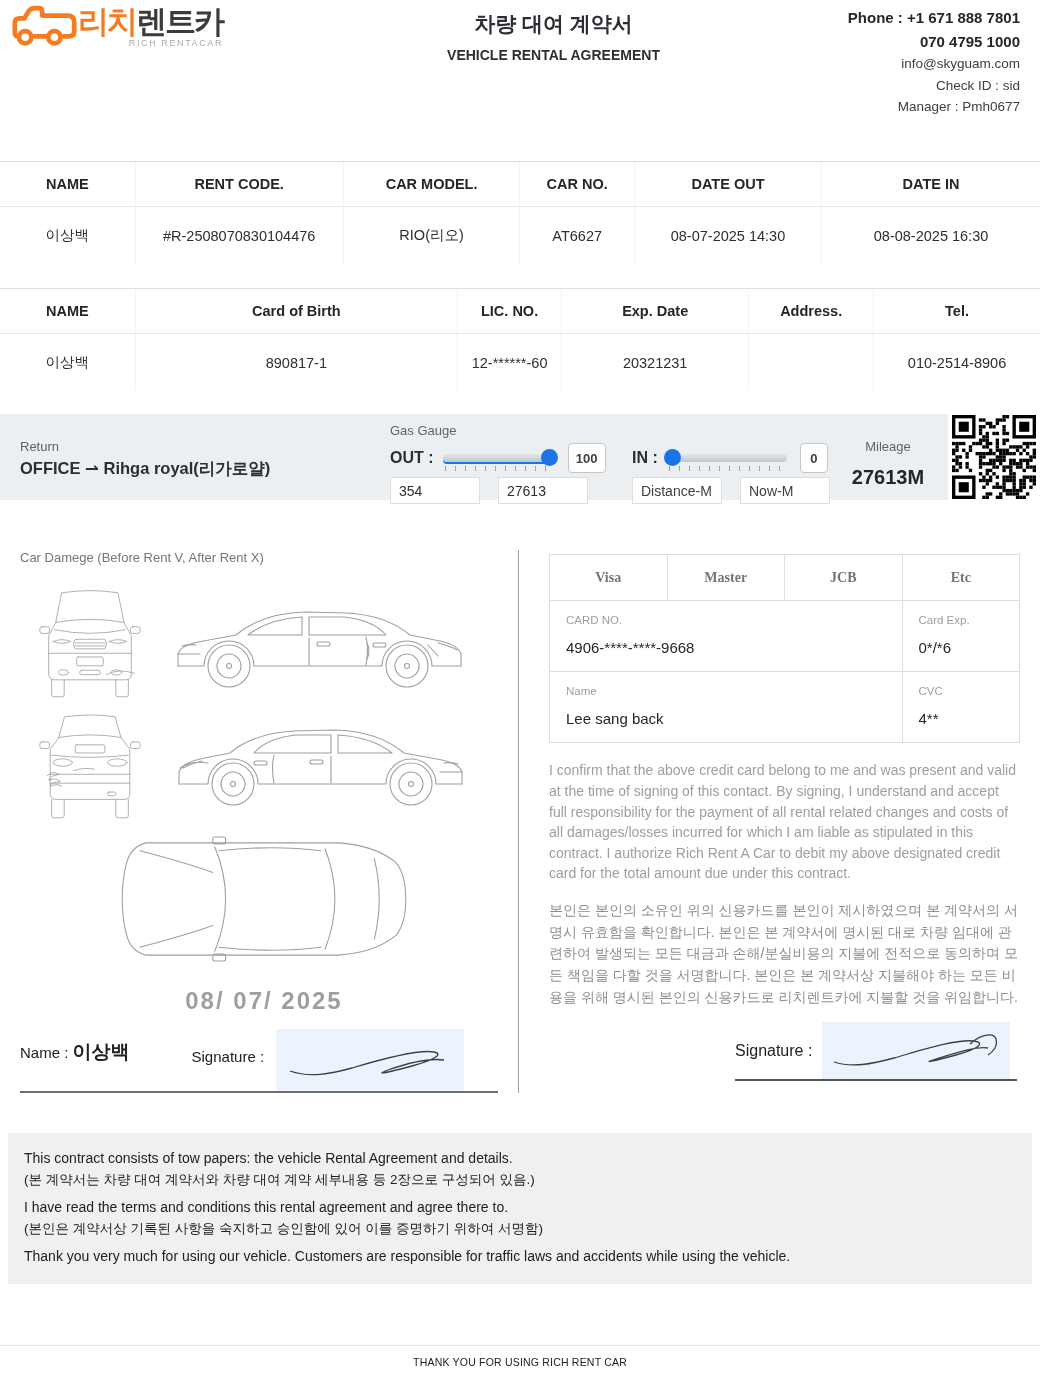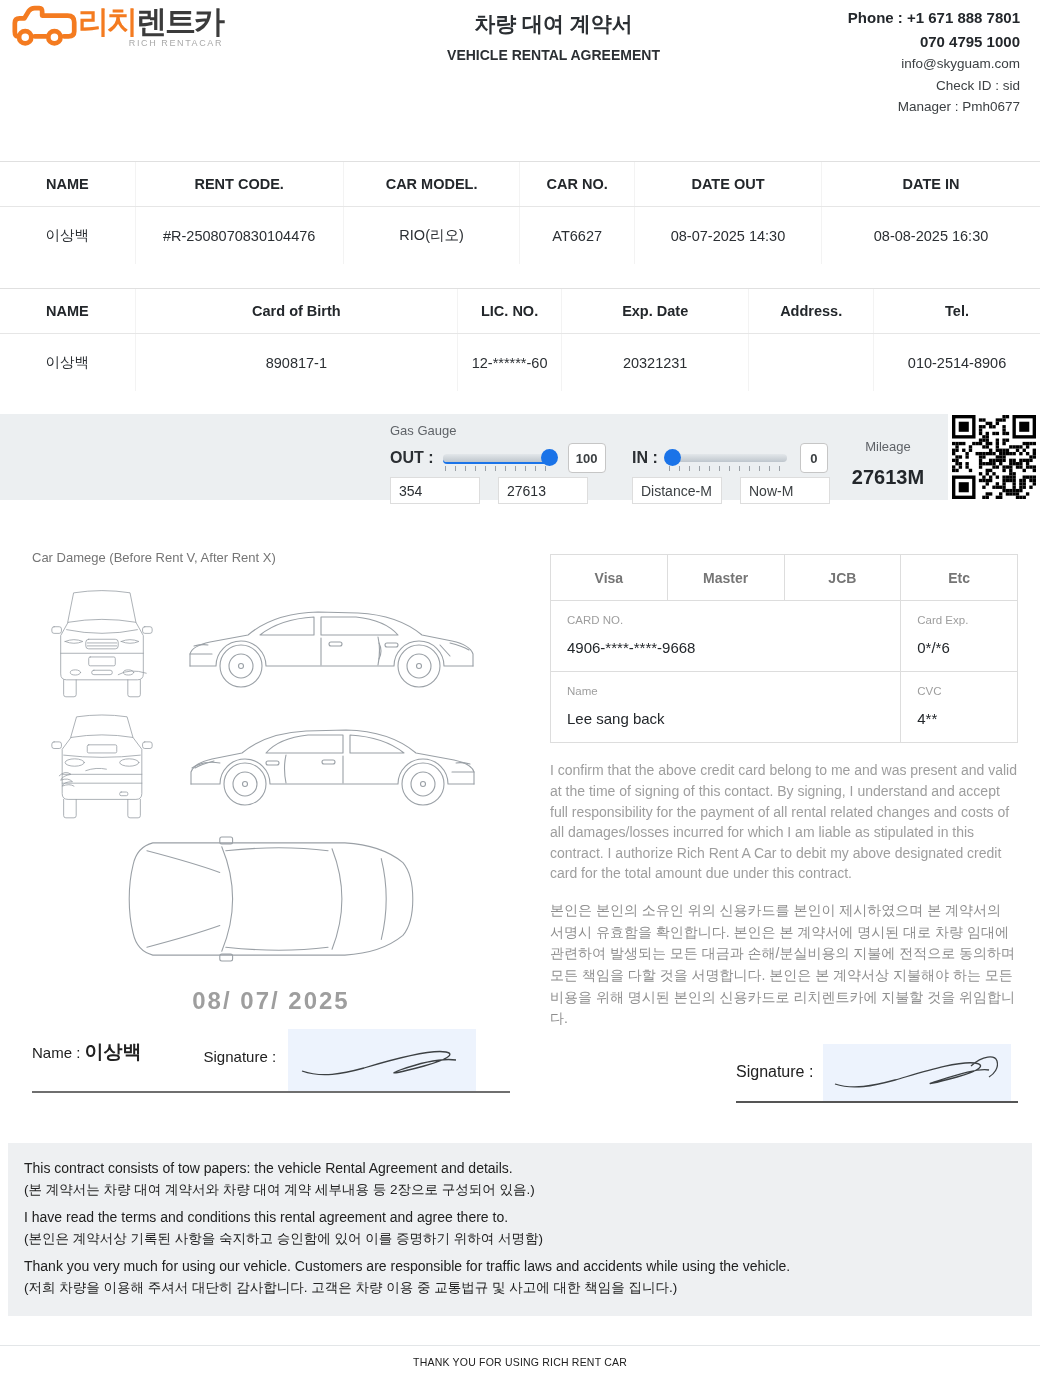--- a/index.html
+++ b/index.html
@@ -53,21 +53,21 @@
             padding:0 8px; font-family:inherit; color:#2b2f33; }
   input.f::placeholder { color:#3c4043; opacity:1; }
   .mileage { position:absolute; left:836px; top:25px; width:104px; text-align:center; }
   .mi-label { font-size:13px; color:#5f6368; }
   .mi-val { font-size:20px; font-weight:700; margin-top:12px; color:#23272b; }
   .qrwrap { position:absolute; right:0; top:0; width:92px; height:86px; background:#fff;
             display:flex; align-items:center; justify-content:center; }
   .qrwrap svg { width:84px; height:84px; }
 
   
-  .main { display:flex; margin-top:50px; padding:0 32px; align-items:stretch; }
+  .main { display:flex; margin-top:50px; padding:0 20px; align-items:stretch; }
   .left { width:488px; }
   .divider { width:1px; background:#9e9e9e; margin:0 30px 0 10px; }
   .right { flex:1; padding-top:4px; }
   .dmg-label { font-size:13px; color:#757575; }
   .cars-row { display:flex; align-items:flex-end; margin-top:16px; }
   .cars-row.r2 { margin-top:6px; align-items:flex-start; }
   .carsvg { flex:none; }
   .car-lines path, .car-lines rect, .car-lines circle, .car-lines ellipse
     { fill:none; stroke:#9aa0a6; stroke-width:1.1; stroke-linecap:round; stroke-linejoin:round; }
   .dmg { fill:none; stroke:#e53935; stroke-width:2.4; stroke-linecap:round; }
@@ -78,21 +78,21 @@
              padding-bottom:0; width:478px; }
   .nm { font-size:15px; padding-bottom:26px; white-space:nowrap; }
   .nm b { font-size:19px; }
   .sl-left { margin-left:62px; font-size:15px; padding-bottom:26px; white-space:nowrap; }
   .sigbox { margin-left:12px; width:188px; height:62px; background:#edf3fd; }
   .sigbox svg, .sigbox2 svg { width:100%; height:100%; }
 
   
   .cardtbl { width:100%; border-collapse:collapse; table-layout:fixed; }
   .cardtbl td { border:1px solid #ddd; }
-  .cardtbl .tab { height:46px; text-align:center; font-weight:700; font-size:14px; color:#757575; }
+  .cardtbl .tab { height:46px; text-align:center; font-weight:700; font-size:14px; color:#757575;font-family:Liberation Serif, serif; }
   .fld { padding:13px 16px 15px; vertical-align:top; }
   .fld-label { font-size:11.5px; color:#9e9e9e; }
   .fld-val { font-size:15px; color:#23272b; margin-top:13px; }
   .para-en { margin-top:17px; font-size:14px; line-height:1.47; color:#9e9e9e; }
   .para-kr { margin-top:16px; font-size:14px; line-height:1.55; color:#8e8e8e; }
   .sig2wrap { margin-top:14px; margin-left:186px; width:282px; border-bottom:2px solid #555; }
   .sig2 { display:flex; align-items:center; }
   .sl-right { font-size:16px; white-space:nowrap; }
   .sigbox2 { margin-left:10px; width:188px; height:57px; background:#edf3fd; }
 
@@ -192,20 +192,24 @@
       <td>890817-1</td>
       <td>12-******-60</td>
       <td>20321231</td>
       <td></td>
       <td>010-2514-8906</td>
     </tr>
   </tbody>
     </table>
 
   <div class="graybar">
+    <div class="ret">
+      <div class="ret-label">Return</div>
+      <div class="ret-route">OFFICE ⇀ Rihga royal(리가로얄)</div>
+    </div>
 
     <div class="gas-label">Gas Gauge</div>
 
     <div class="srow" style="left:390px; top:29px;">
       <span class="slabel">OUT :</span>
       <div class="slider filled">
         <div class="ticks"></div>
         <div class="thumb at-right"></div>
       </div>
       <div class="valbox">100</div>
@@ -633,18 +637,17 @@
     <div class="fpair">
       <div class="f-en">This contract consists of tow papers: the vehicle Rental Agreement and details.</div>
       <div class="f-kr">(본 계약서는 차량 대여 계약서와 차량 대여 계약 세부내용 등 2장으로 구성되어 있음.)</div>
     </div>
     <div class="fpair">
       <div class="f-en">I have read the terms and conditions this rental agreement and agree there to.</div>
       <div class="f-kr">(본인은 계약서상 기록된 사항을 숙지하고 승인함에 있어 이를 증명하기 위하여 서명함)</div>
     </div>
     <div class="fpair">
       <div class="f-en">Thank you very much for using our vehicle. Customers are responsible for traffic laws and accidents while using the vehicle.</div>
-      <div class="f-kr">(저희 차량을 이용해 주셔서 대단히 감사합니다. 고객은 차량 이용 중 교통법규 및 사고에 대한 책임을 집니다.)</div>
     </div>
   </div>
 
   <div class="bottomline">THANK YOU FOR USING RICH RENT CAR</div>
 </div>
 
 </body></html>

